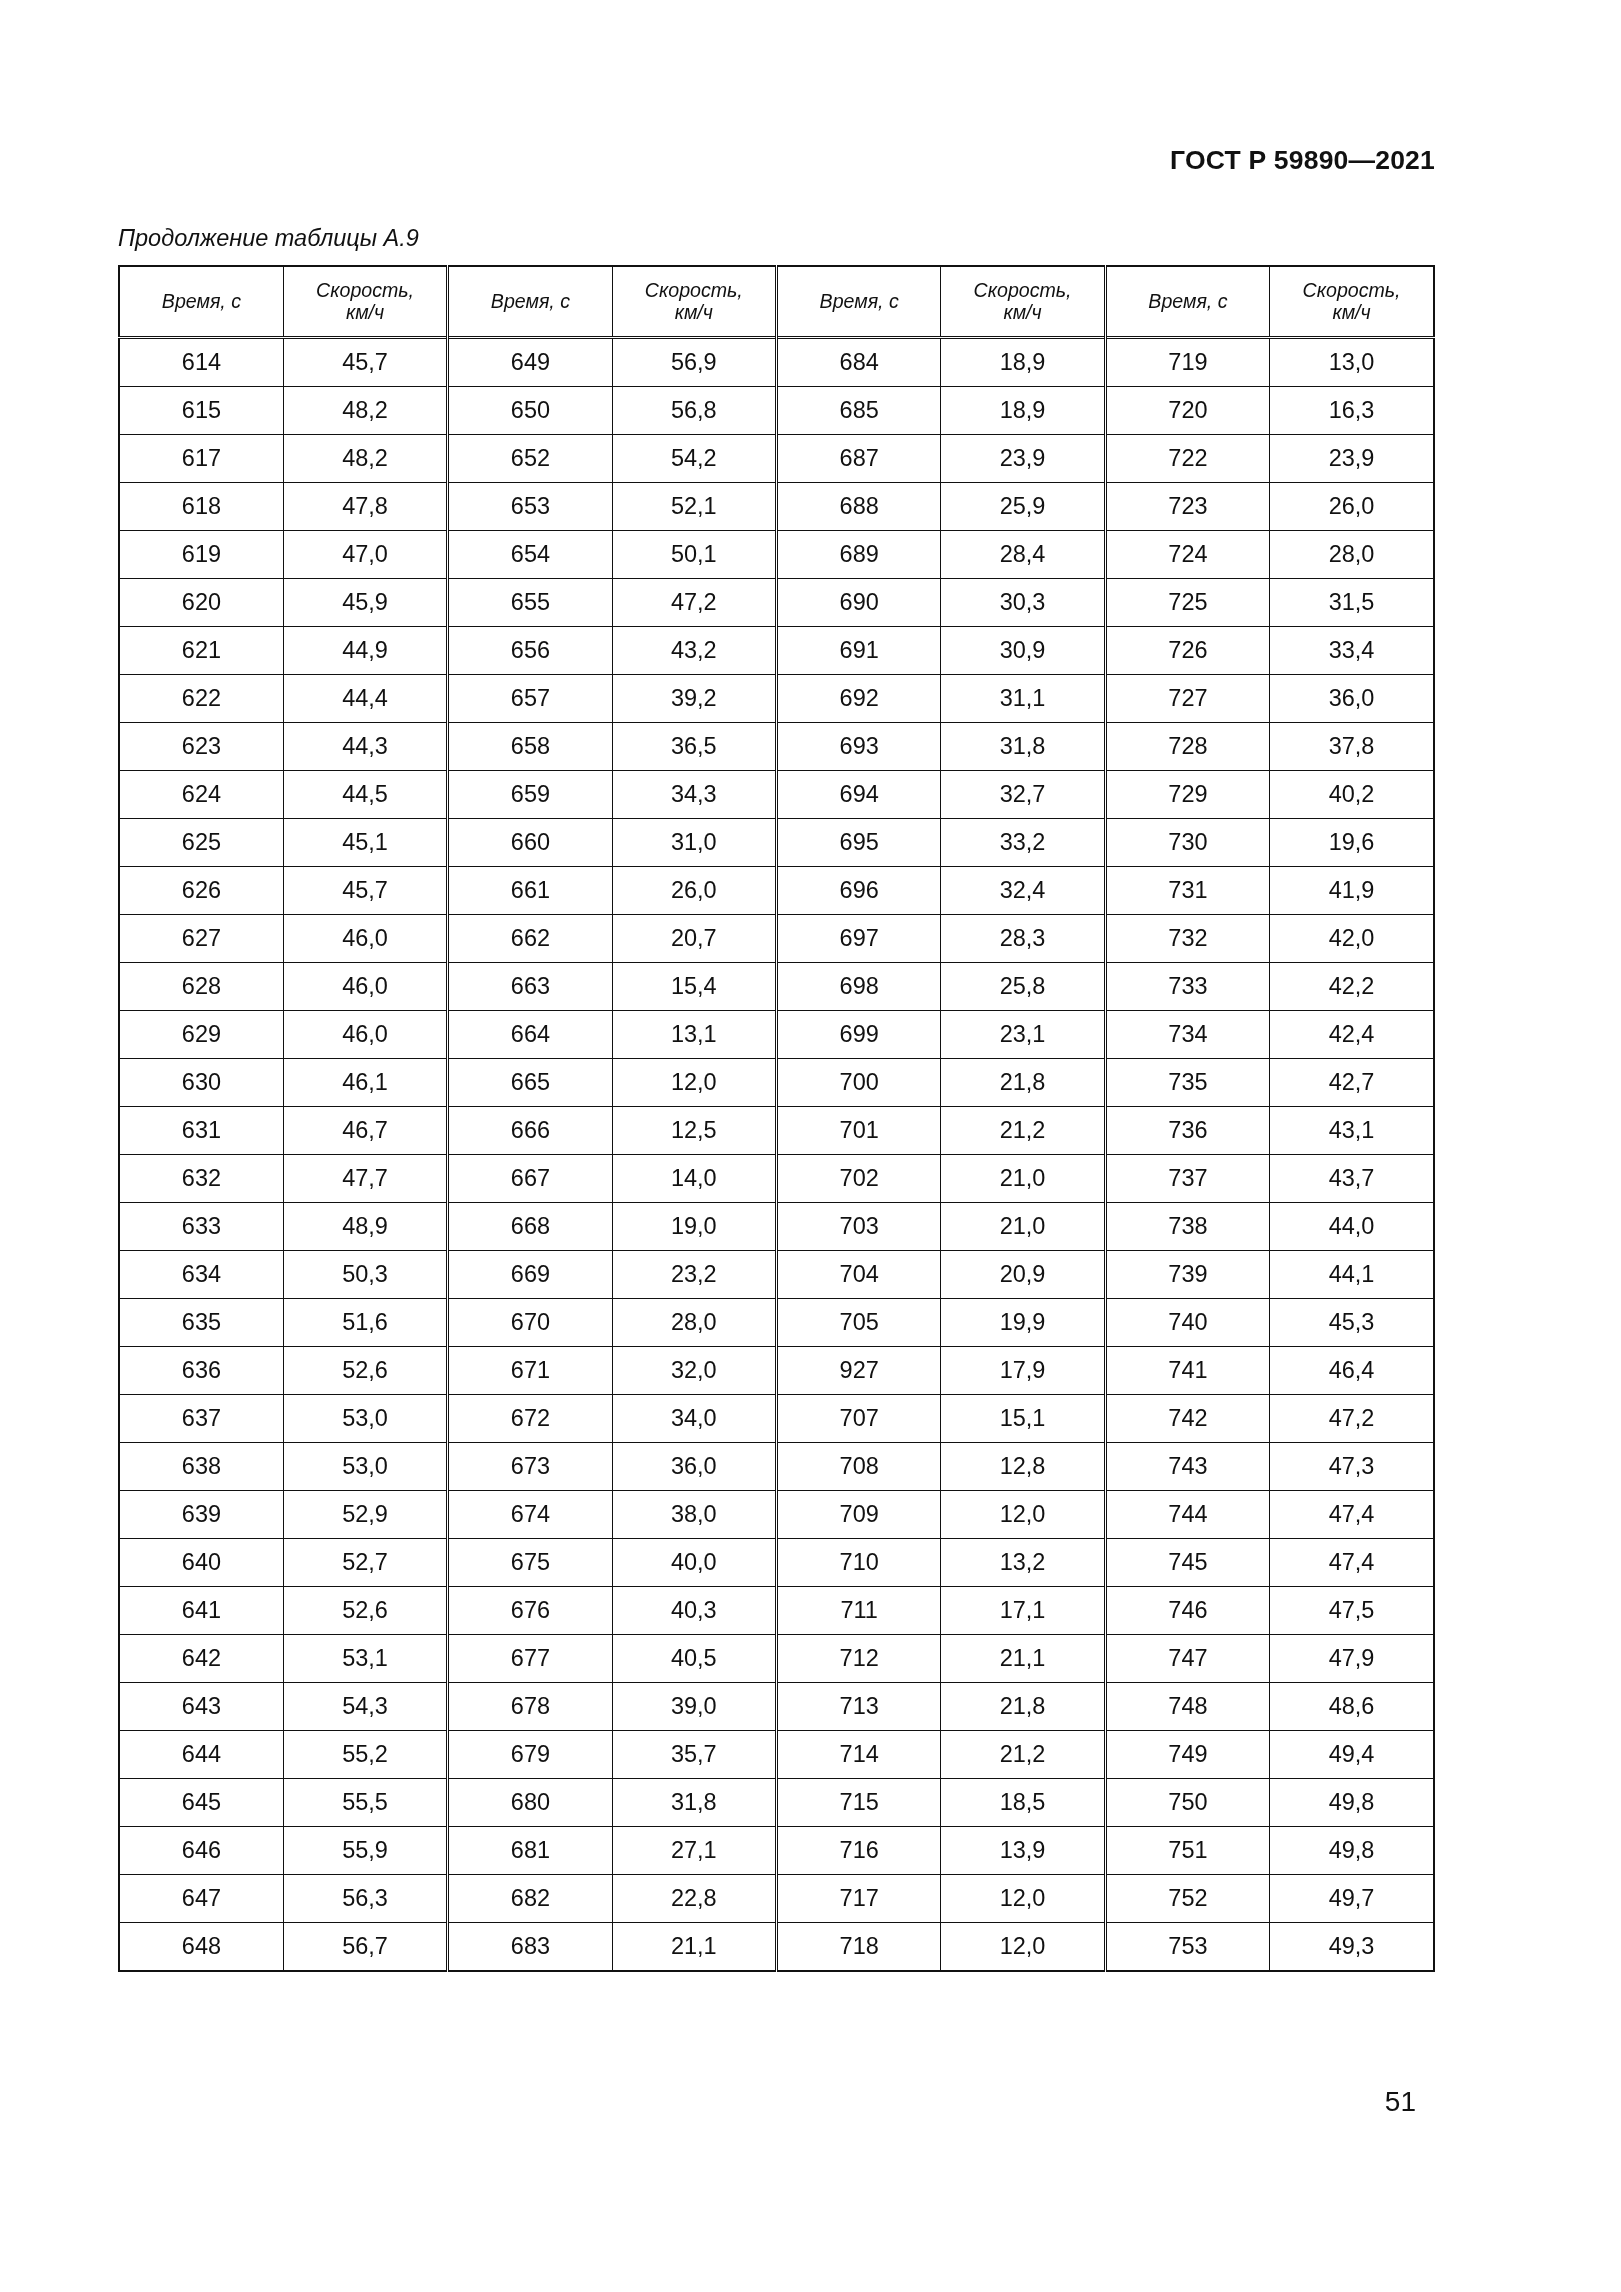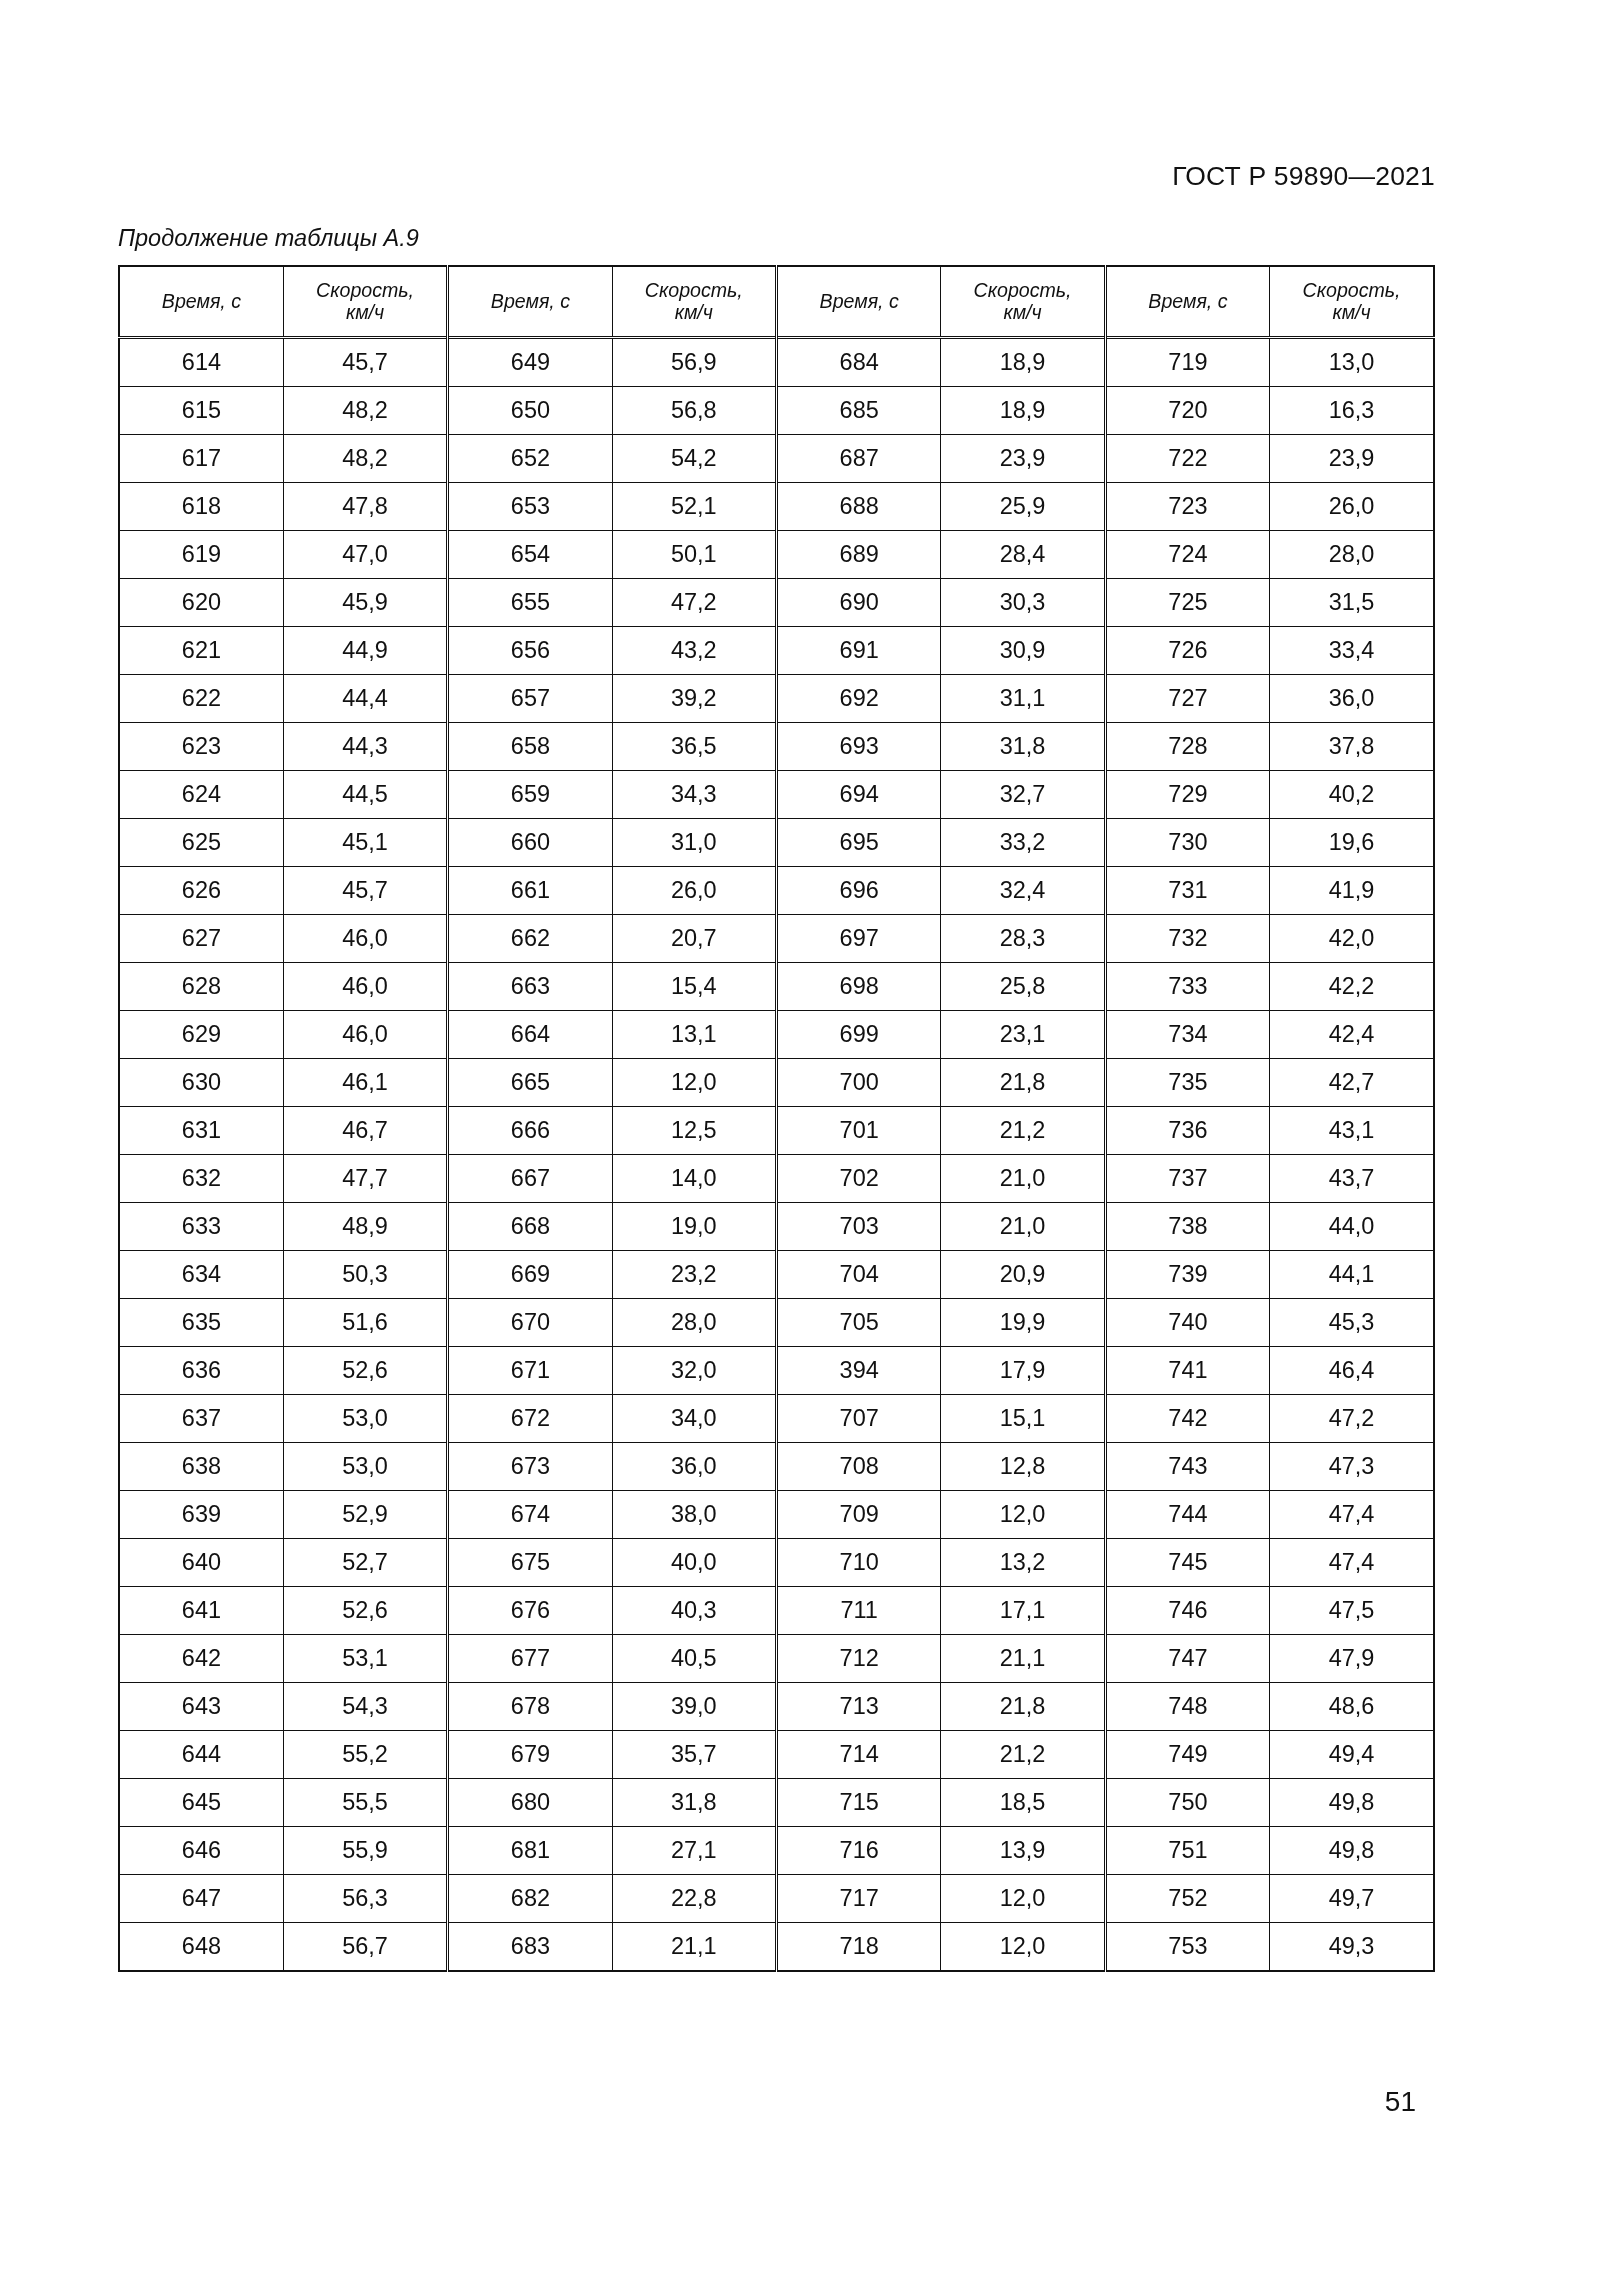--- a/index.html
+++ b/index.html
@@ -1,17 +1,17 @@
 <!DOCTYPE html>
 <html><head>
 <meta charset="utf-8">
 <style>
   html, body { margin:0; padding:0; background:#fff; }
   body { width:1621px; height:2293px; position:relative; font-family:"Liberation Sans", sans-serif; color:#111; overflow:hidden; }
-  .doc-code { position:absolute; right:186px; top:145px; font-size:26.5px; font-weight:normal; letter-spacing:0.2px;margin-top:16px; }
+  .doc-code { position:absolute; right:186px; top:145px; font-size:26.5px; font-weight:bold; letter-spacing:0.2px; }
   .caption { position:absolute; left:118px; top:225px; font-size:23.5px; font-style:italic; }
   table.data { position:absolute; left:118px; top:265px; width:1317px; border-collapse:collapse; table-layout:fixed; border-top:2.9px solid #111; border-bottom:2.9px solid #111; border-left:2px solid #111; border-right:2px solid #111; }
   table.data th, table.data td { border:1.5px solid #111; text-align:center; padding:0; font-weight:normal; }
   table.data th { height:69px; font-size:19.6px; line-height:21.6px;font-style:italic; }
   table.data td { height:47px; font-size:23.5px; }
   table.data thead tr { border-bottom:3.9px double #111; }
   table.data .grp-start { border-left:3.9px double #111; }
   .page-num { position:absolute; right:205px; top:2086px; font-size:28px; }
 </style>
 </head>
@@ -262,21 +262,21 @@
         <td class="grp-start">705</td>
         <td>19,9</td>
         <td class="grp-start">740</td>
         <td>45,3</td>
       </tr>
       <tr>
         <td>636</td>
         <td>52,6</td>
         <td class="grp-start">671</td>
         <td>32,0</td>
-        <td class="grp-start">394</td>
+        <td class="grp-start">927</td>
         <td>17,9</td>
         <td class="grp-start">741</td>
         <td>46,4</td>
       </tr>
       <tr>
         <td>637</td>
         <td>53,0</td>
         <td class="grp-start">672</td>
         <td>34,0</td>
         <td class="grp-start">707</td>

